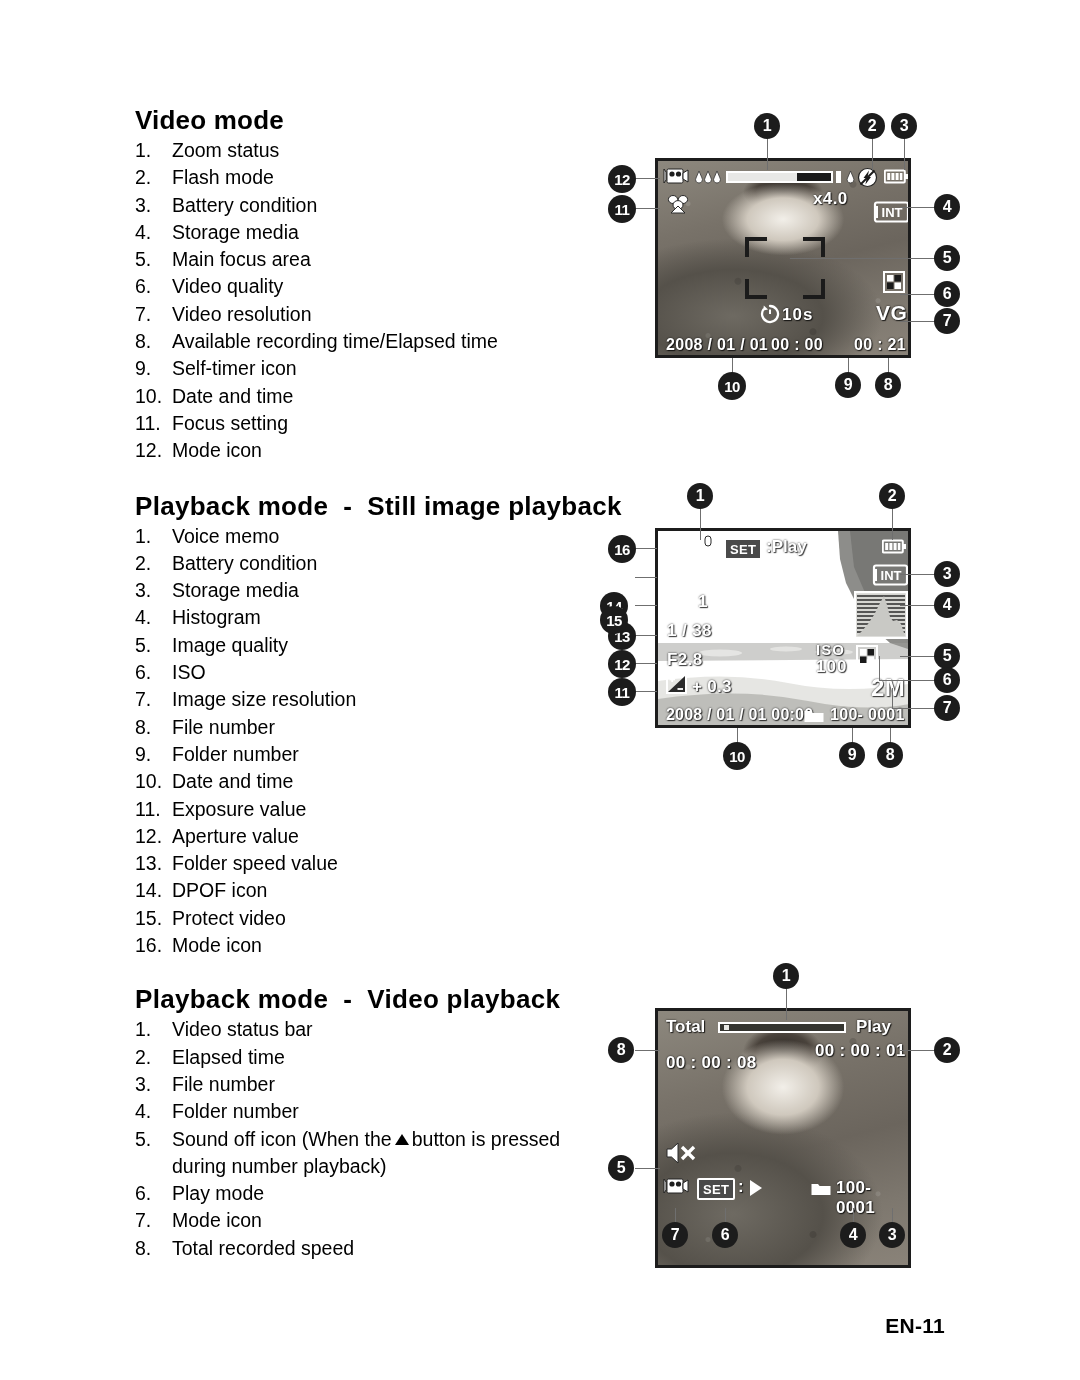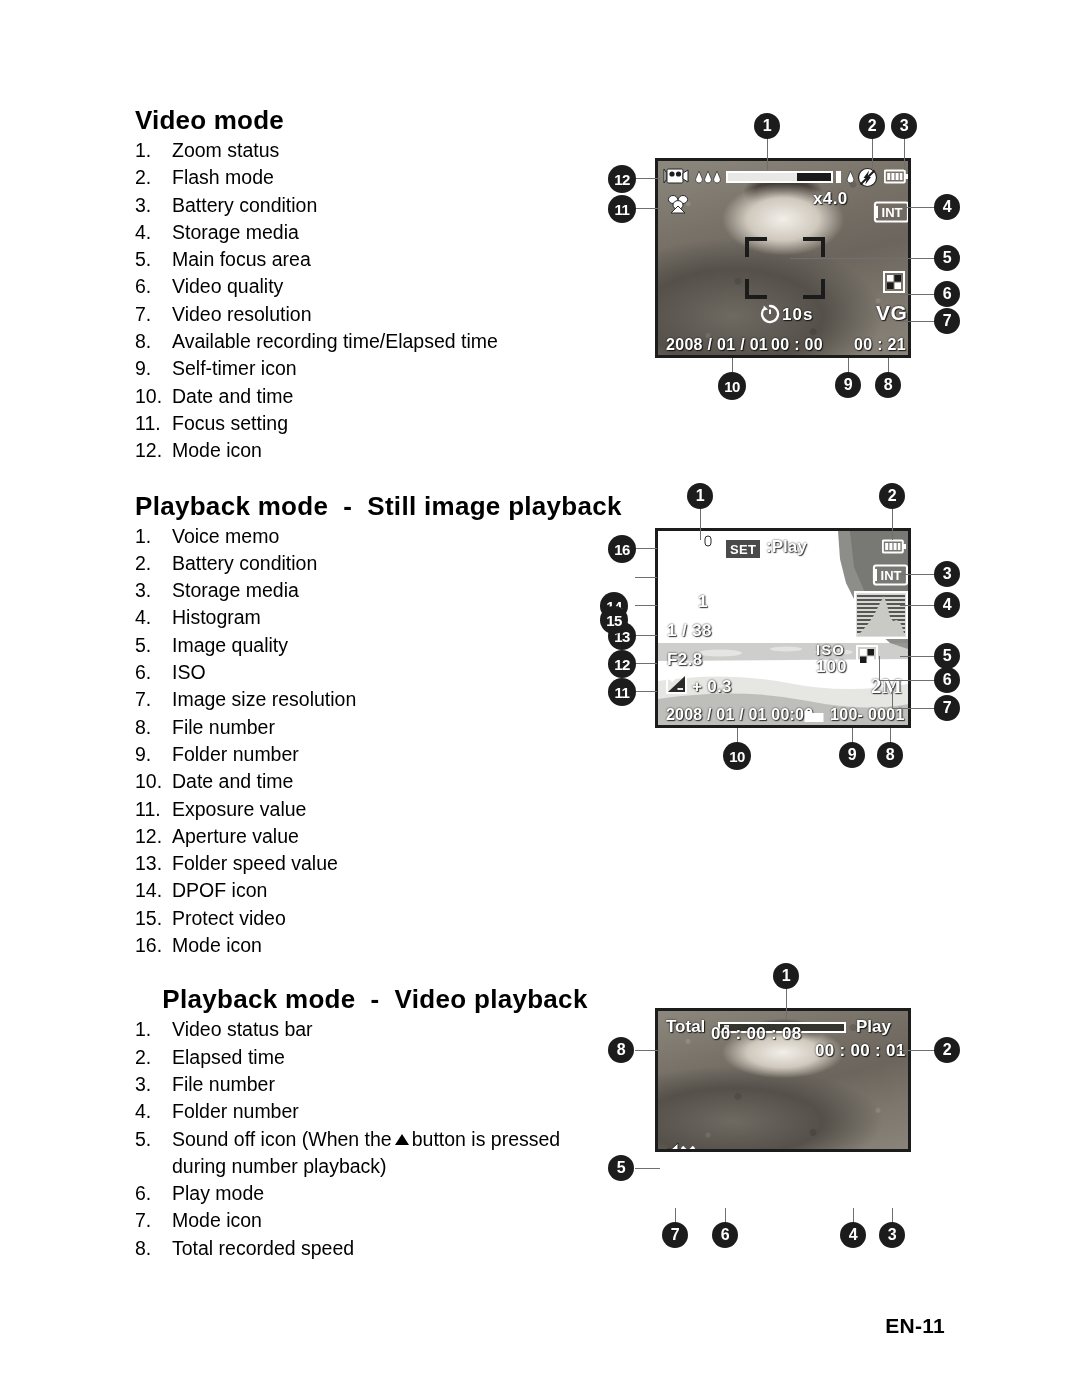--- a/index.html
+++ b/index.html
@@ -13,21 +13,21 @@
   }
   .page{position:absolute;inset:0;}
 
   
   .textcol{position:absolute;left:135px;top:106px;width:480px;}
   .sect{margin-bottom:0;}
   .sect-title{
     font-size:26px;font-weight:bold;letter-spacing:.2px;
     margin:0 0 3px 0;line-height:28px;white-space:pre;
   }
-  .sect-title.sp{letter-spacing:.3px;text-align:center;}
+  .sect-title.sp{letter-spacing:.3px;}
   ol.items{list-style:none;margin:0;padding:0;}
   ol.items li{
     font-size:19.5px;line-height:27.3px;
     display:flex;align-items:flex-start;
   }
   ol.items li .num{
     width:37px;flex:0 0 37px;text-align:left;
   }
   ol.items li .lbl{flex:1 1 auto;}
   .gap1{height:27px;}
@@ -528,21 +528,21 @@
       <div style="position:absolute;left:198px;top:114px;z-index:4;">
         <svg width="22" height="22" viewBox="0 0 22 22">
           <rect x="1" y="1" width="20" height="20" fill="none" stroke="#fff" stroke-width="2"></rect>
           <rect x="4" y="4" width="6.5" height="6.5" fill="#fff"></rect>
           <rect x="11.5" y="4" width="6.5" height="6.5" fill="#1a1a1a"></rect>
           <rect x="4" y="11.5" width="6.5" height="6.5" fill="#1a1a1a"></rect>
           <rect x="11.5" y="11.5" width="6.5" height="6.5" fill="#fff"></rect>
         </svg>
       </div>
 
-      <div class="osd" style="left:213px;top:143px;font-size:21px;letter-spacing:.5px;font-family:Liberation Serif, serif;">2M</div>
+      <div class="osd" style="left:213px;top:143px;font-size:24px;letter-spacing:.5px;">2M</div>
 
       <div class="osd" style="left:8px;top:175px;font-size:16px;letter-spacing:.2px;">2008 / 01 / 01 00:00</div>
 
       <div style="position:absolute;left:146px;top:177px;z-index:4;">
         <svg width="20" height="15" viewBox="0 0 20 15">
           <path d="M0.5 3 L7 3 L8.6 5 L19.5 5 L19.5 14 L0.5 14 Z" fill="#fff"></path>
         </svg>
       </div>
       <div class="osd" style="left:172px;top:175px;font-size:16px;letter-spacing:.3px;">100- 0001</div>
     </div>
@@ -569,29 +569,29 @@
 
     <div class="lead v" style="left:186px;top:25px;height:35px;"></div>
     <div class="lead h" style="left:35px;top:90px;width:25px;"></div>
     <div class="lead h" style="left:300px;top:90px;width:35px;"></div>
     <div class="lead h" style="left:35px;top:208px;width:25px;"></div>
     <div class="lead v" style="left:75px;top:248px;height:28px;"></div>
     <div class="lead v" style="left:125px;top:248px;height:28px;"></div>
     <div class="lead v" style="left:253px;top:248px;height:28px;"></div>
     <div class="lead v" style="left:292px;top:248px;height:28px;"></div>
 
-    <div class="lcd scene-kid" style="left:55px;top:48px;width:256px;height:144px;">
+    <div class="lcd scene-kid" style="left:55px;top:48px;width:256px;height:260px;">
 
       <div class="osd" style="left:8px;top:6px;font-size:17px;">Total</div>
       <div style="position:absolute;left:60px;top:11px;width:128px;height:11px;border:2px solid #fff;box-sizing:border-box;background:#353530;z-index:4;">
         <div style="position:absolute;left:4px;top:1px;width:5px;height:5px;background:#e8e8e4;"></div>
       </div>
       <div class="osd" style="left:198px;top:6px;font-size:17px;">Play</div>
 
-      <div class="osd" style="left:8px;top:13px;font-size:17px;letter-spacing:.3px;margin-left:45px;">00 : 00 : 08</div>
+      <div class="osd" style="left:8px;top:42px;font-size:17px;letter-spacing:.3px;">00 : 00 : 08</div>
       <div class="osd" style="left:157px;top:30px;font-size:17px;letter-spacing:.3px;">00 : 00 : 01</div>
 
       <div style="position:absolute;left:8px;top:130px;z-index:4;">
         <svg width="32" height="24" viewBox="0 0 32 24">
           <path d="M1 8 L5.5 8 L12 2 L12 22 L5.5 16 L1 16 Z" fill="#fff" stroke="#2a2a2a" stroke-width="1"></path>
           <line x1="16" y1="6" x2="28" y2="18" stroke="#fff" stroke-width="3.4"></line>
           <line x1="28" y1="6" x2="16" y2="18" stroke="#fff" stroke-width="3.4"></line>
         </svg>
       </div>
 

